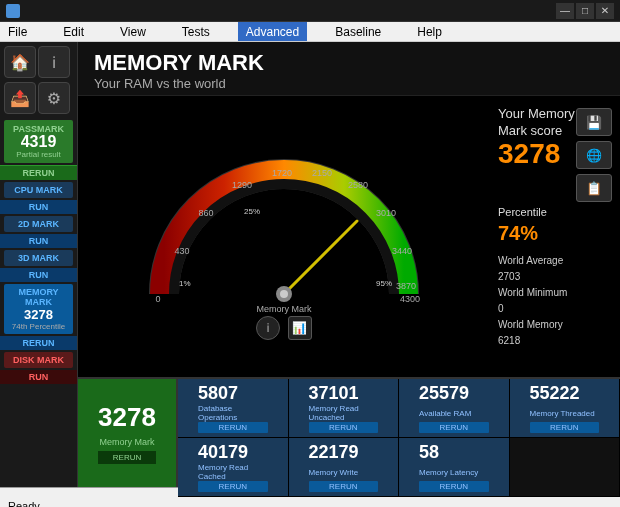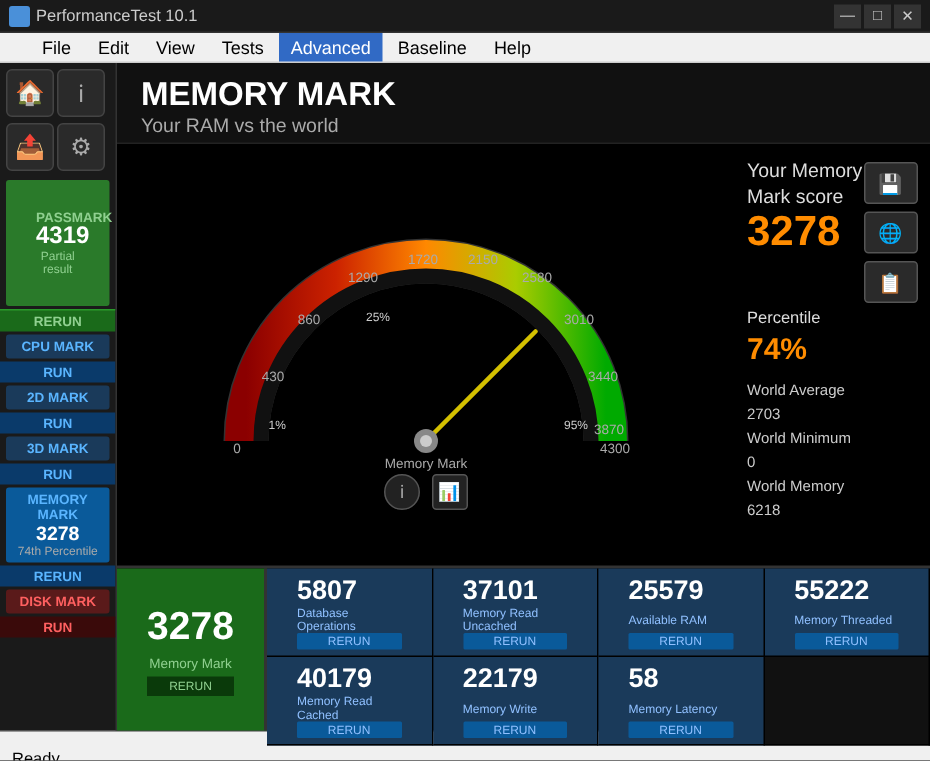--- a/index.html
+++ b/index.html
@@ -20,22 +20,22 @@
     .title-bar-text { color: #ccc; font-size: 11px; }
     .title-bar-controls { display: flex; gap: 2px; }
     .tb-btn { width: 18px; height: 16px; background: #333; border: none; color: #ccc; font-size: 10px; cursor: pointer; display: flex; align-items: center; justify-content: center; }
 
     
     .menu-bar {
       background: #f0f0f0;
       height: 20px;
       display: flex;
       align-items: center;
-      padding: 0 20px;
-      gap: 2px;
+      padding: 0 0;
+      gap: 20px;
       border-bottom: 1px solid #ccc;
     }
     .menu-item { padding: 1px 8px; font-size: 12px; color: #000; cursor: pointer; height: 100%; display: flex; align-items: center; }
     .menu-item.active { background: #316ac5; color: #fff; }
 
     
     .main-layout { display: flex; height: calc(507px - 42px - 20px); }
 
     
     .sidebar {
@@ -59,21 +59,21 @@
       width: 32px; height: 32px;
       background: #2a2a2a;
       border: 1px solid #444;
       border-radius: 4px;
       display: flex; align-items: center; justify-content: center;
       cursor: pointer; color: #aaa; font-size: 16px;
     }
     .passmark-box {
       background: #2a7a2a;
       margin: 2px 4px;
-      padding: 20px;
+      padding: 4px;
       text-align: center;
       border-radius: 2px;
     }
     .passmark-label { color: #90d090; font-size: 9px; font-weight: bold; }
     .passmark-score { color: #fff; font-size: 16px; font-weight: bold; line-height: 1; }
     .passmark-partial { color: #90d090; font-size: 8px; }
     .rerun-btn {
       background: #1a6a1a;
       color: #90d090;
       font-size: 9px;
@@ -200,21 +200,20 @@
     .memory-mark-active {
       background: #0a5a9a !important;
     }
   </style>
 </head>
 <body>
 
 <div class="title-bar">
   <div class="title-bar-left">
     <div class="title-bar-icon"></div>
-    <span class="title-bar-text">PerformanceTest 10.1</span>
   </div>
   <div class="title-bar-controls">
     <button class="tb-btn">—</button>
     <button class="tb-btn">□</button>
     <button class="tb-btn close">✕</button>
   </div>
 </div>
 
 <div class="menu-bar">
   <span class="menu-item">File</span>

